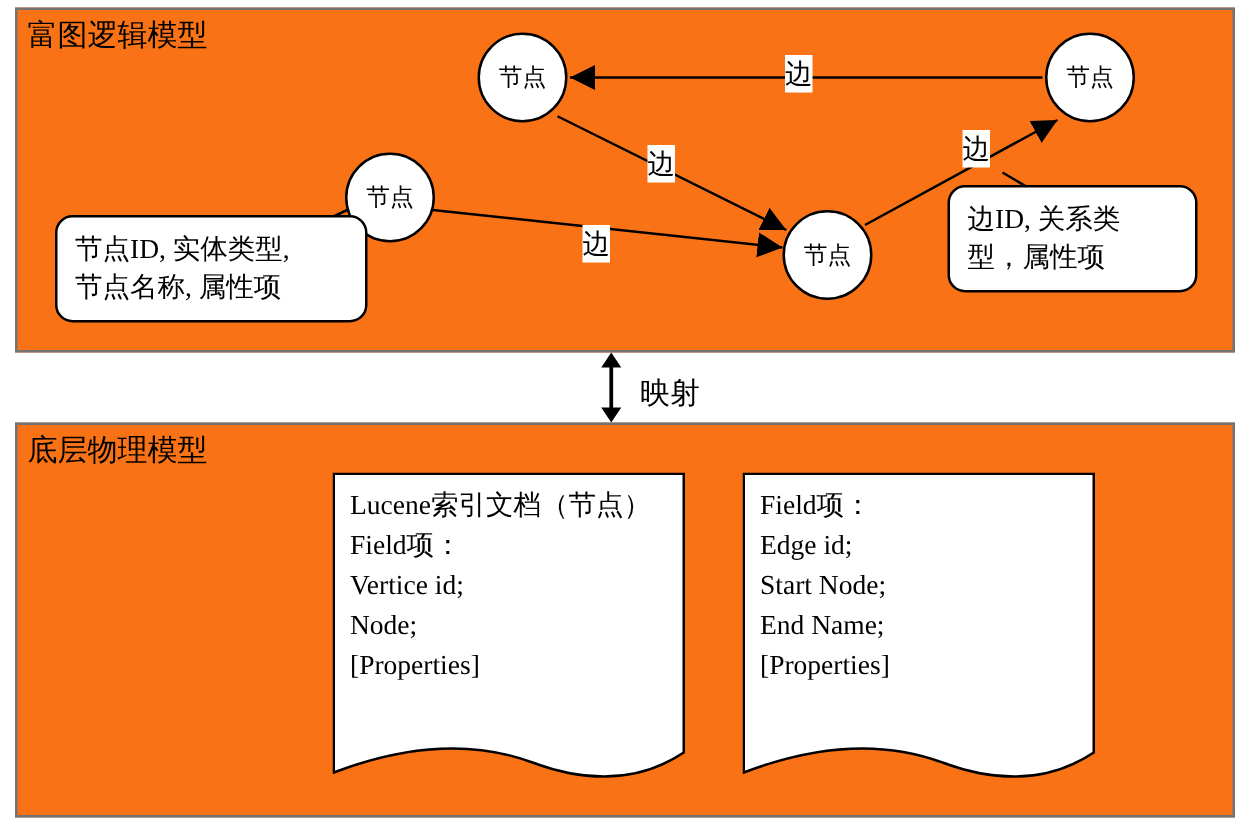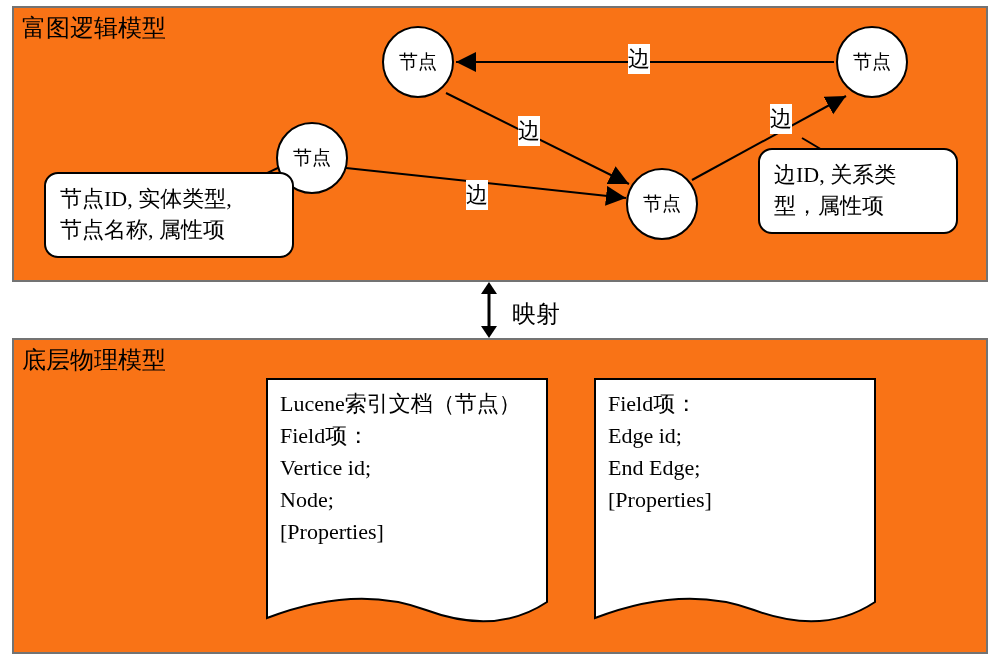--- a/index.html
+++ b/index.html
@@ -89,17 +89,18 @@
     </div>
   </div>
 
   <div class="doc" style="left:580px;top:38px">
     <svg class="doc-shape" width="282" height="256">
       <path d="M1,1 L281,1 L281,224 Q230,258 160,232 Q90,206 1,240 Z" fill="#fff" stroke="#000" stroke-width="2"></path>
     </svg>
     <div class="doc-text">
       <div>Field项：</div>
       <div class="ul">Edge id;</div>
-      <div class="ul">End Edge;</div>
+      <div class="ul">Start Node;</div>
+      <div class="ul">End Name;</div>
       <div class="ul">[Properties]</div>
     </div>
   </div>
 </div>
 
 </body></html>

